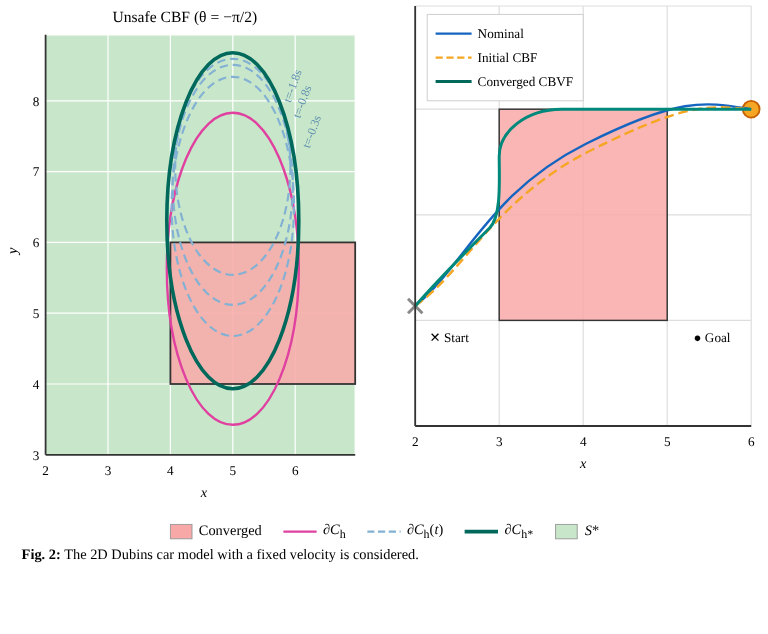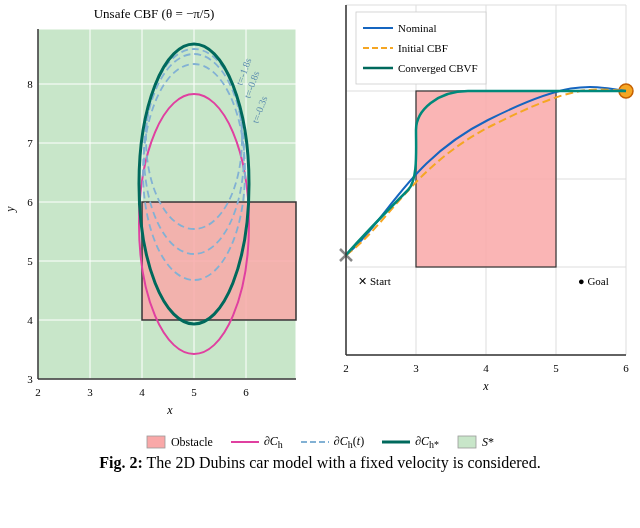--- a/index.html
+++ b/index.html
@@ -47,35 +47,35 @@
       padding: 4px 0 2px 0;
       gap: 18px;
       font-size: 12px;
     }
     .legend-item {
       display: flex;
       align-items: center;
       gap: 5px;
     }
     .caption {
-      font-size: 16px;
+      font-size: 12px;
       padding: 2px 18px;
-      text-align: center;
+      text-align: left;
       width: 640px;
     }
     .caption b { font-weight: bold; }
   </style>
 </head>
 <body>
 
 <div class="main-container">
   <div class="plots-row">
 
     <div class="plot-container">
-      <div class="plot-title">Unsafe CBF (θ = −π/5)</div>
+      <div class="plot-title">Unsafe CBF (θ = −π/2)</div>
       <svg class="plot" width="308" height="400" viewBox="0 0 308 400">
 
         <rect x="38" y="5" width="258" height="350" fill="#c8e6c9"></rect>
 
         <g stroke="#ffffff" stroke-width="1">
 
           <line x1="38" y1="5" x2="38" y2="355"></line>
           <line x1="90" y1="5" x2="90" y2="355"></line>
           <line x1="142" y1="5" x2="142" y2="355"></line>
           <line x1="194" y1="5" x2="194" y2="355"></line>
@@ -187,21 +187,21 @@
       </svg>
     </div>
   </div>
 
   <div class="legend-row">
 
     <div class="legend-item">
       <svg width="20" height="14">
           <rect x="1" y="1" width="18" height="12" fill="#f9a8a8" stroke="#999" stroke-width="0.8"></rect>
         </svg>
-      <span>Obstacle</span>
+      <span>Converged</span>
     </div>
 
     <div class="legend-item">
       <svg width="28" height="14">
           <line x1="0" y1="7" x2="28" y2="7" stroke="#e040a0" stroke-width="2"></line>
         </svg>
       <span>∂<i>C</i><sub>h</sub></span>
     </div>
 
     <div class="legend-item">

